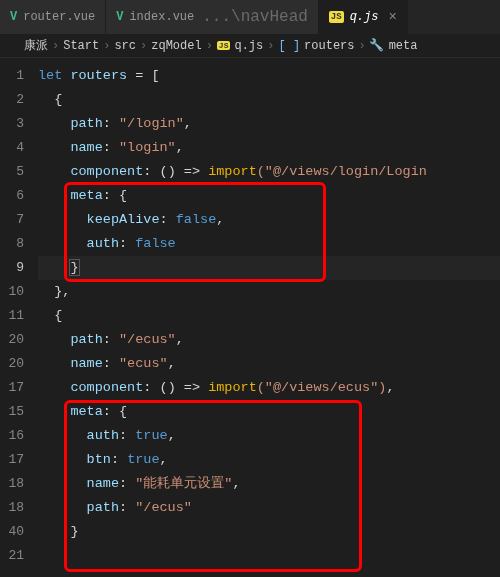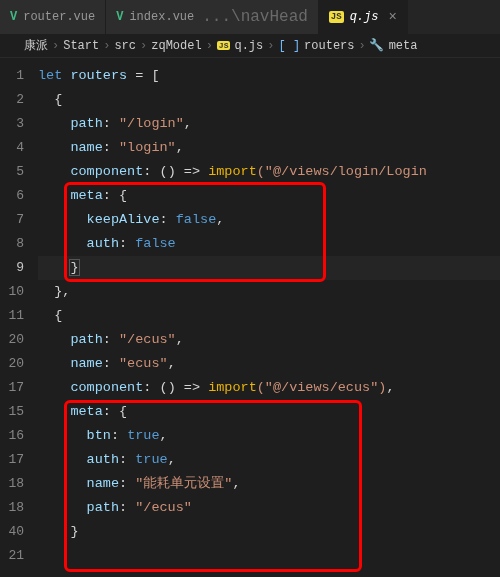--- a/index.html
+++ b/index.html
@@ -185,22 +185,22 @@
     <div class="line">    <span class="var">meta</span><span class="op">: {</span></div>
     <div class="line">      <span class="var">keepAlive</span><span class="op">: </span><span class="bool">false</span><span class="comma">,</span></div>
     <div class="line">      <span class="var">auth</span><span class="op">: </span><span class="bool">false</span></div>
     <div class="line cur">    <span class="br" style="outline:1px solid #555">}</span></div>
     <div class="line">  <span class="br">},</span></div>
     <div class="line">  <span class="br">{</span></div>
     <div class="line">    <span class="var">path</span><span class="op">: </span><span class="str">"/ecus"</span><span class="comma">,</span></div>
     <div class="line">    <span class="var">name</span><span class="op">: </span><span class="str">"ecus"</span><span class="comma">,</span></div>
     <div class="line">    <span class="var">component</span><span class="op">: () =&gt; </span><span class="fn">import</span><span class="str">("@/views/ecus")</span><span class="comma">,</span></div>
     <div class="line">    <span class="var">meta</span><span class="op">: {</span></div>
+    <div class="line">      <span class="var">auth</span><span class="op">: </span><span class="bool">true</span><span class="comma">,</span></div>
     <div class="line">      <span class="var">btn</span><span class="op">: </span><span class="bool">true</span><span class="comma">,</span></div>
-    <div class="line">      <span class="var">auth</span><span class="op">: </span><span class="bool">true</span><span class="comma">,</span></div>
     <div class="line">      <span class="var">name</span><span class="op">: </span><span class="str">"能耗单元设置"</span><span class="comma">,</span></div>
     <div class="line">      <span class="var">path</span><span class="op">: </span><span class="str">"/ecus"</span></div>
     <div class="line">    <span class="br">}</span></div>
   </div>
 
   <div class="redbox box1"></div>
   <div class="redbox box2"></div>
 </div>
 
 </body></html>

